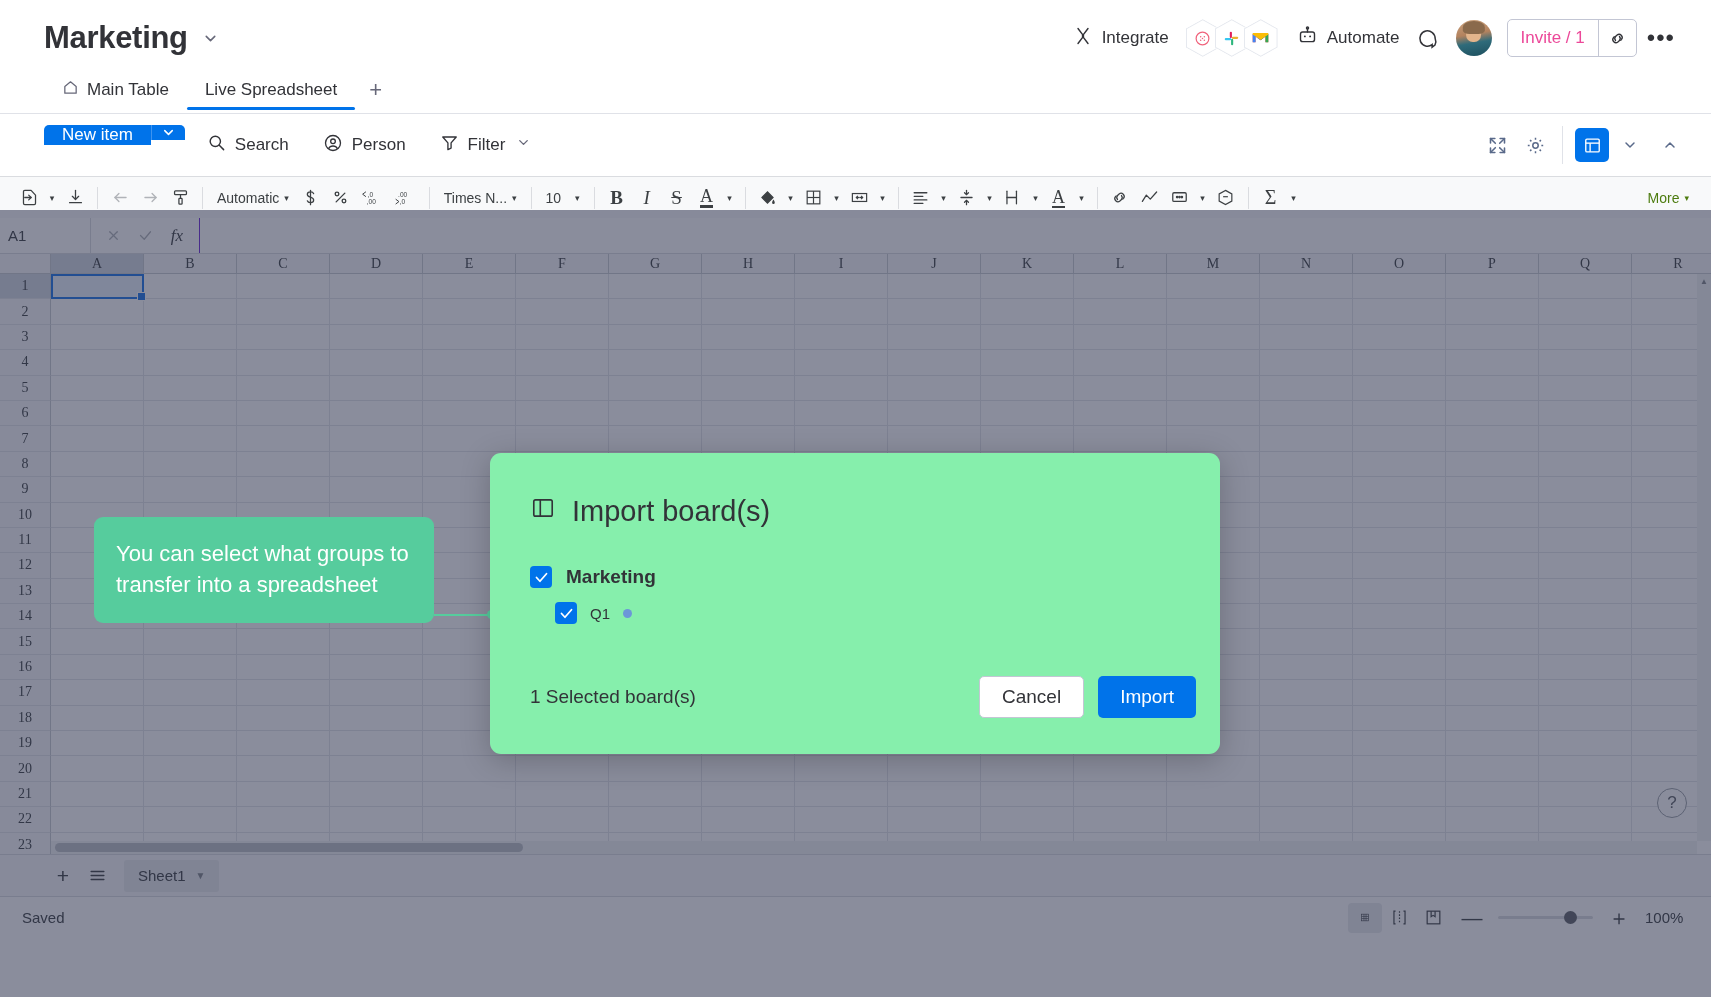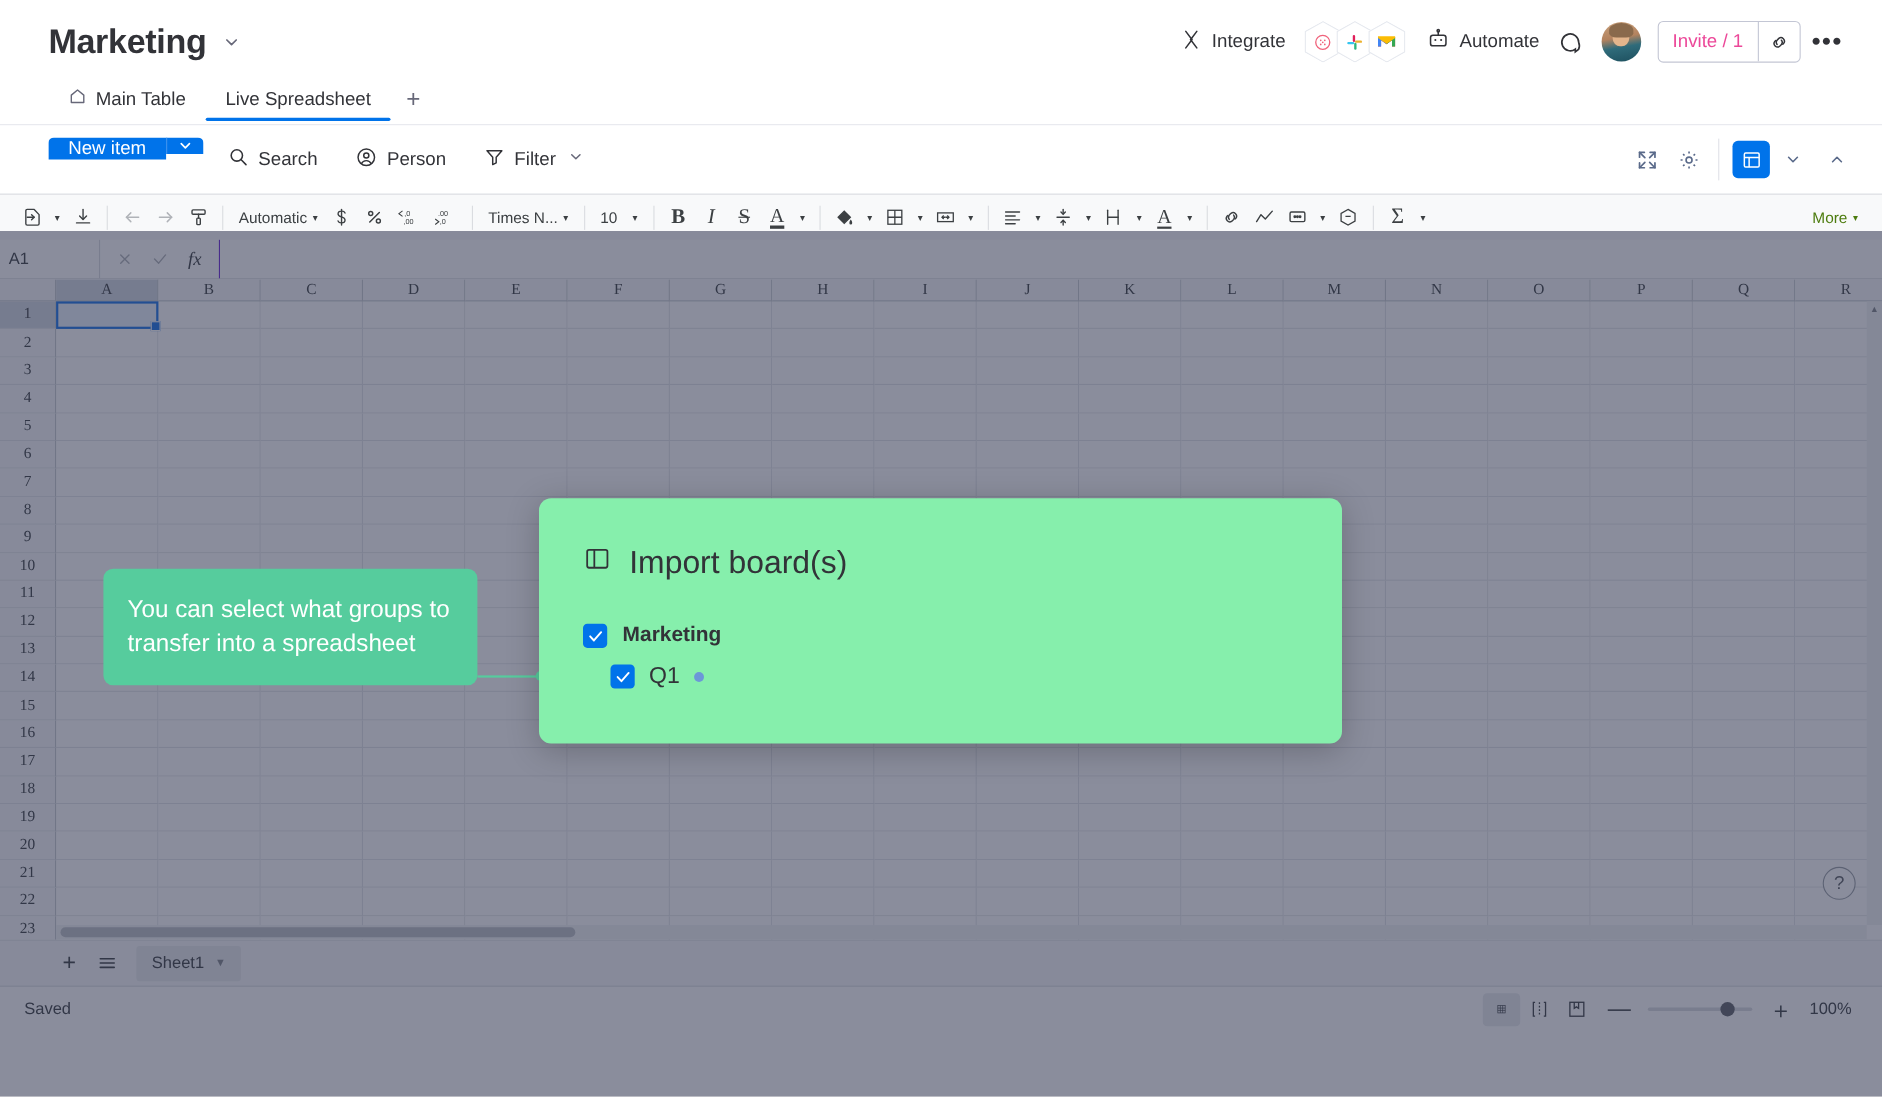--- a/index.html
+++ b/index.html
@@ -283,21 +283,21 @@
     font-size: 29px; color: #323338; font-weight: 400; margin-bottom: 38px;
   }
   .board-row { display: flex; align-items: center; gap: 14px; margin-bottom: 14px; }
   .group-row { display: flex; align-items: center; gap: 13px; margin-left: 25px; margin-bottom: 13px; }
   .cb {
     width: 22px; height: 22px; border-radius: 4px; background: #0073ea;
     display: flex; align-items: center; justify-content: center; flex: none; cursor: pointer;
   }
   .cb svg { display:block; }
   .board-label { font-size: 19px; font-weight: 700; color: #323338; }
-  .group-label { font-size: 21px; color: #323338; }
+  .group-label { font-size: 15px; color: #323338; }
   .gdot { width: 9px; height: 9px; border-radius: 50%; background: #6c97d8; flex:none; }
   .modal-footer {
     display: flex; align-items: center; margin-top: 52px;
   }
   .sel-count { font-size: 19px; color: #323338; }
   .footer-spacer { flex: 1; }
   .btn-cancel {
     border: 1px solid #c3c6d4; background: #fff; border-radius: 5px;
     padding: 0 22px; height: 42px; font-size: 19px; color: #323338; cursor: pointer;
     font-family: "Liberation Sans", sans-serif;
@@ -1309,15 +1309,21 @@
       <span class="cb">
         <svg width="15" height="15" viewBox="0 0 24 24" fill="none" stroke="#fff" stroke-width="2.8" stroke-linecap="round" stroke-linejoin="round">
             <polyline points="4 12 9.5 18 20 6"></polyline>
           </svg>
       </span>
       <span class="group-label">Q1</span>
       <span class="gdot"></span>
     </div>
 
 
+    <div class="modal-footer">
+      <div class="sel-count">1 Selected board(s)</div>
+      <div class="footer-spacer"></div>
+      <button class="btn-cancel">Cancel</button>
+      <button class="btn-import">Import</button>
+    </div>
   </div>
 
 </div>
 
 </body></html>

